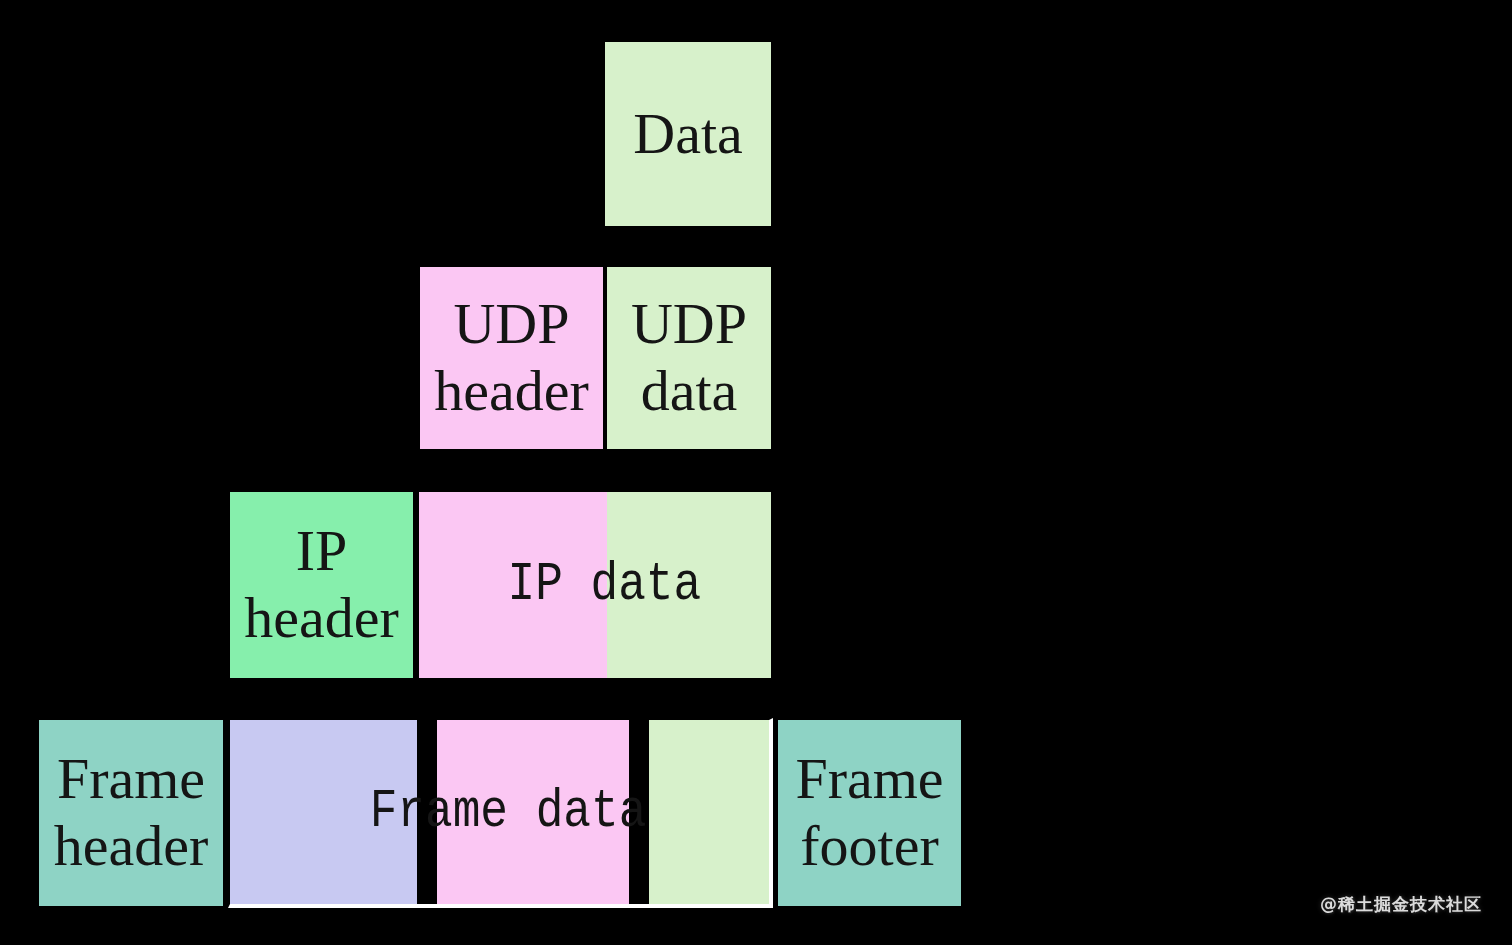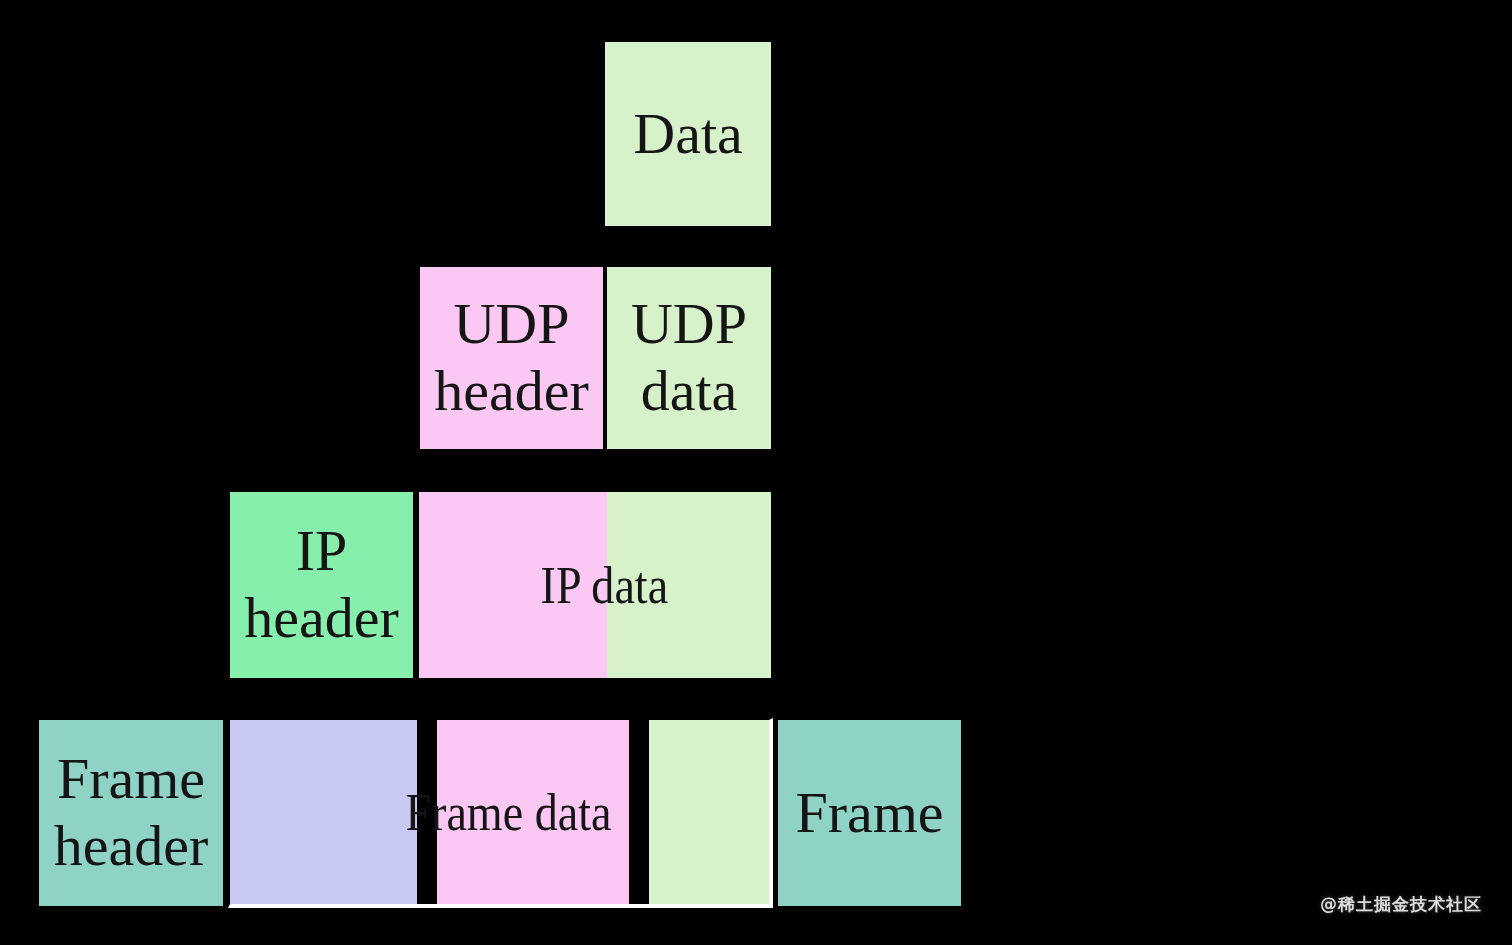--- a/index.html
+++ b/index.html
@@ -34,21 +34,21 @@
     flex-direction: row;
     align-items: stretch;
   }
   .segment { height: 100%; }
   .overlay-label {
     position: absolute;
     inset: 0;
     display: flex;
     align-items: center;
     justify-content: center;
-    font-family: Liberation Serif, serif;
+    font-family: Liberation Mono, monospace;
     font-size: 53px;
     color: #151515;
     margin-left: 18px;
   }
   .overlay-label > span {
     display: inline-block;
     transform: scaleX(0.87);
     white-space: nowrap;
   }
 
@@ -119,17 +119,18 @@
   <div class="composite" id="frame-data-box">
     <div class="segment seg-a" style="background: rgb(200, 201, 242);"></div>
     <div class="segment seg-b" style="background: rgb(251, 199, 243);"></div>
     <div class="segment seg-c" style="background: rgb(215, 241, 203);"></div>
     <div class="overlay-label">
       <span>Frame data</span>
     </div>
   </div>
   <div class="box" id="frame-footer-box" style="background: rgb(142, 211, 197);">
     <span class="serif-label">Frame</span>
+    <span class="serif-label">footer</span>
   </div>
 
   <div id="watermark">@稀土掘金技术社区</div>
 
 </div>
 
 </body></html>

